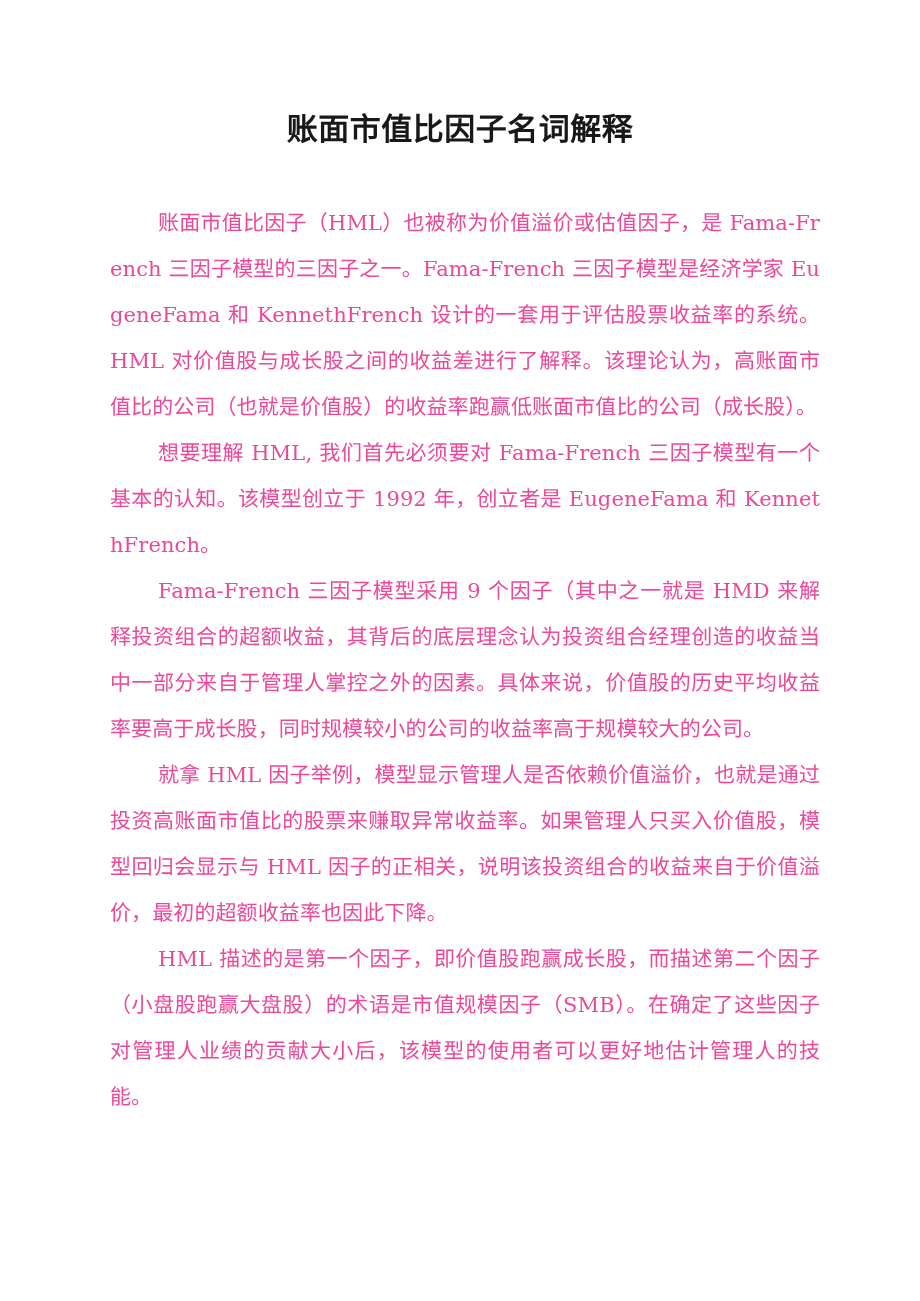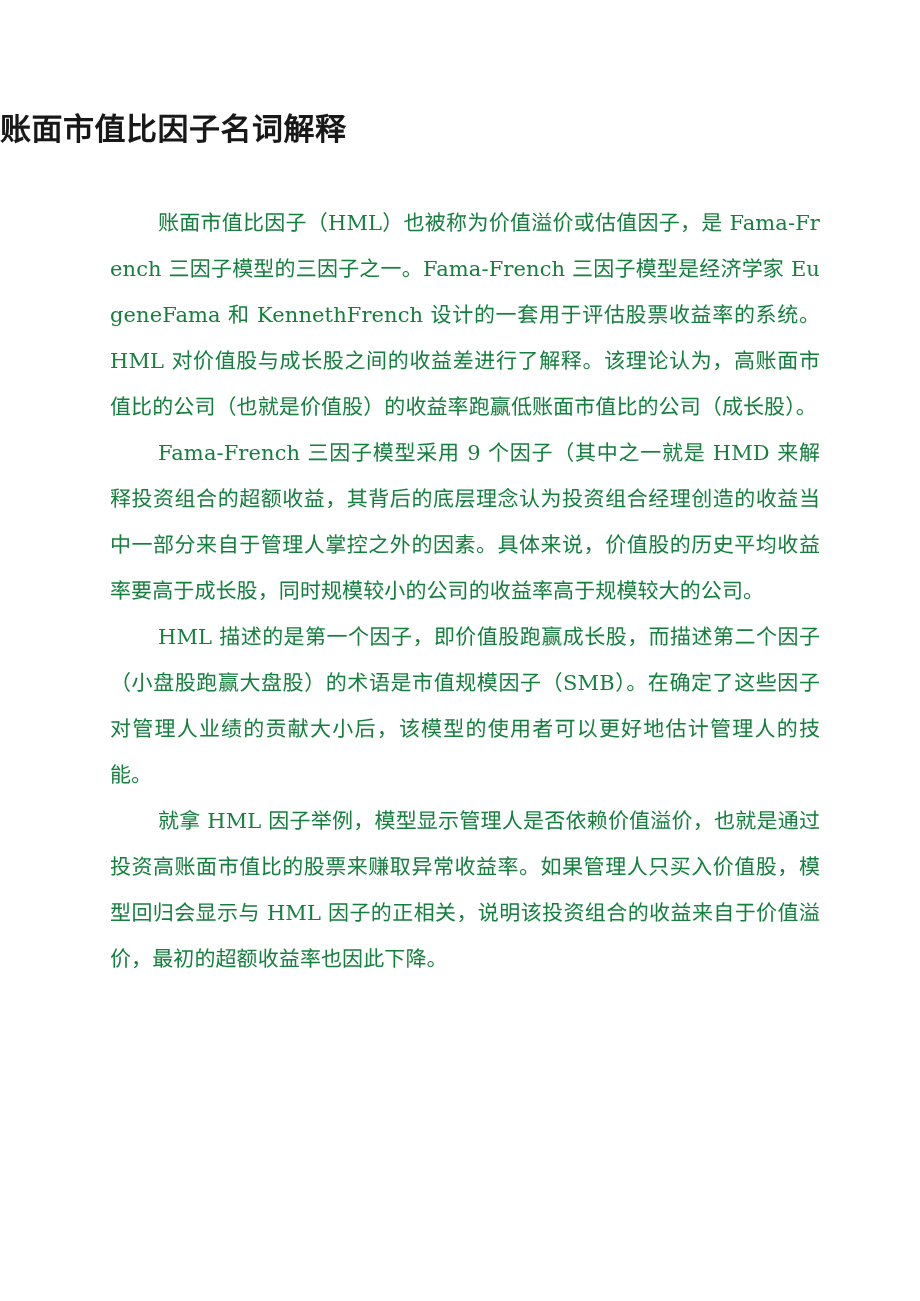--- a/index.html
+++ b/index.html
@@ -25,21 +25,21 @@
     padding: 0;
   }
 
   .doc-title {
     margin: 0;
     padding: 0;
     position: absolute;
     top: 108px;
     left: 0;
     width: 920px;
-    text-align: left;
+    text-align: center;
     font-family: "DejaVu Sans", "Liberation Sans", sans-serif;
     font-weight: 700;
     font-size: 31px;
     line-height: 42px;
     letter-spacing: 0.5px;
     color: #181818;
   }
 
   .doc-body {
     position: absolute;
@@ -50,36 +50,37 @@
 
   .doc-paragraph {
     margin: 0 0 0 0;
     padding: 0;
     text-indent: 48px;
     text-align: justify;
     text-justify: inter-ideograph;
     font-family: "DejaVu Serif", "Liberation Serif", serif;
     font-size: 21px;
     line-height: 46px;
-    color: #15803d;
+    color: #ec4899;
     letter-spacing: 0.1px;
     word-break: break-all;
   }
 
   .doc-paragraph + .doc-paragraph {
     margin-top: 0;
   }
 </style>
 </head>
 <body>
 
 <div class="page">
 
   <h1 class="doc-title">账面市值比因子名词解释</h1>
 
   <div class="doc-body">
     <p class="doc-paragraph">账面市值比因子（HML）也被称为价值溢价或估值因子，是 Fama-French 三因子模型的三因子之一。Fama-French 三因子模型是经济学家 EugeneFama 和 KennethFrench 设计的一套用于评估股票收益率的系统。HML 对价值股与成长股之间的收益差进行了解释。该理论认为，高账面市值比的公司（也就是价值股）的收益率跑赢低账面市值比的公司（成长股）。</p>
+    <p class="doc-paragraph">想要理解 HML, 我们首先必须要对 Fama-French 三因子模型有一个基本的认知。该模型创立于 1992 年，创立者是 EugeneFama 和 KennethFrench。</p>
     <p class="doc-paragraph">Fama-French 三因子模型采用 9 个因子（其中之一就是 HMD 来解释投资组合的超额收益，其背后的底层理念认为投资组合经理创造的收益当中一部分来自于管理人掌控之外的因素。具体来说，价值股的历史平均收益率要高于成长股，同时规模较小的公司的收益率高于规模较大的公司。</p>
+    <p class="doc-paragraph">就拿 HML 因子举例，模型显示管理人是否依赖价值溢价，也就是通过投资高账面市值比的股票来赚取异常收益率。如果管理人只买入价值股，模型回归会显示与 HML 因子的正相关，说明该投资组合的收益来自于价值溢价，最初的超额收益率也因此下降。</p>
     <p class="doc-paragraph">HML 描述的是第一个因子，即价值股跑赢成长股，而描述第二个因子（小盘股跑赢大盘股）的术语是市值规模因子（SMB）。在确定了这些因子对管理人业绩的贡献大小后，该模型的使用者可以更好地估计管理人的技能。</p>
-    <p class="doc-paragraph">就拿 HML 因子举例，模型显示管理人是否依赖价值溢价，也就是通过投资高账面市值比的股票来赚取异常收益率。如果管理人只买入价值股，模型回归会显示与 HML 因子的正相关，说明该投资组合的收益来自于价值溢价，最初的超额收益率也因此下降。</p>
   </div>
 
 </div>
 
 </body></html>

